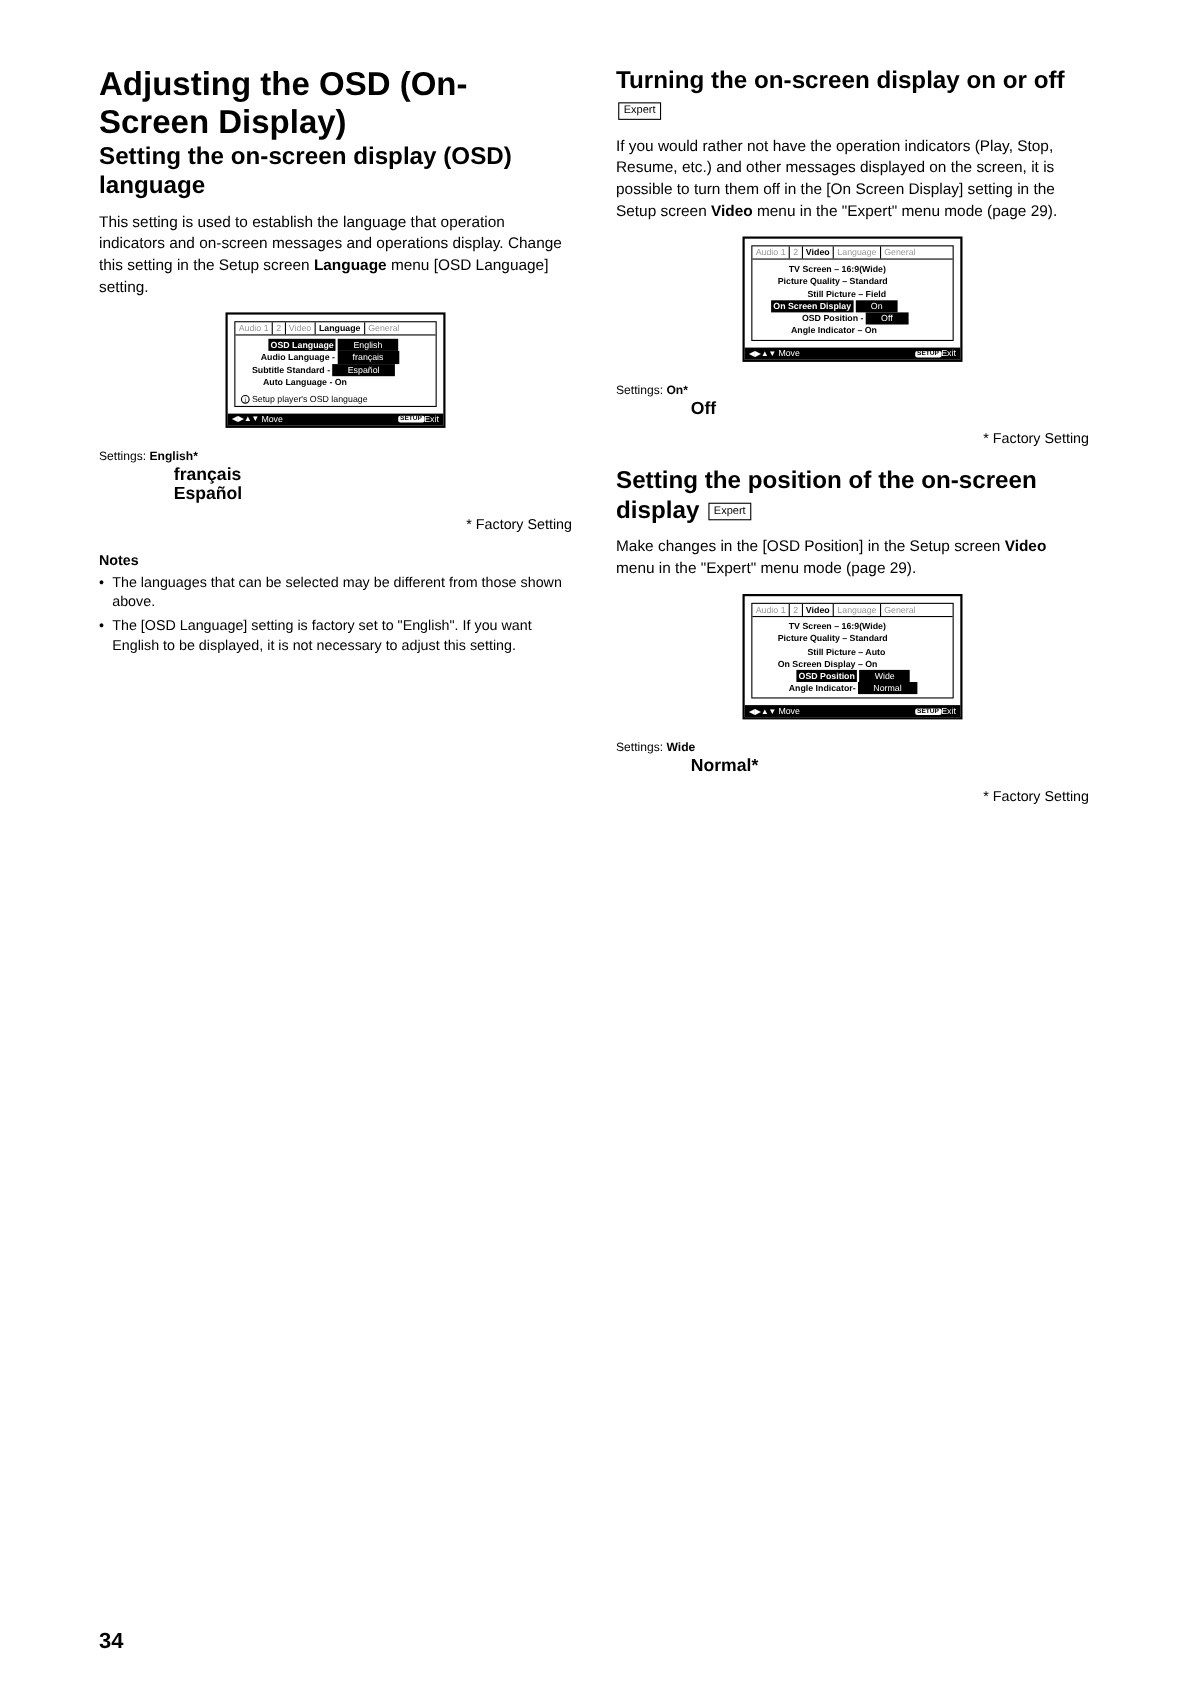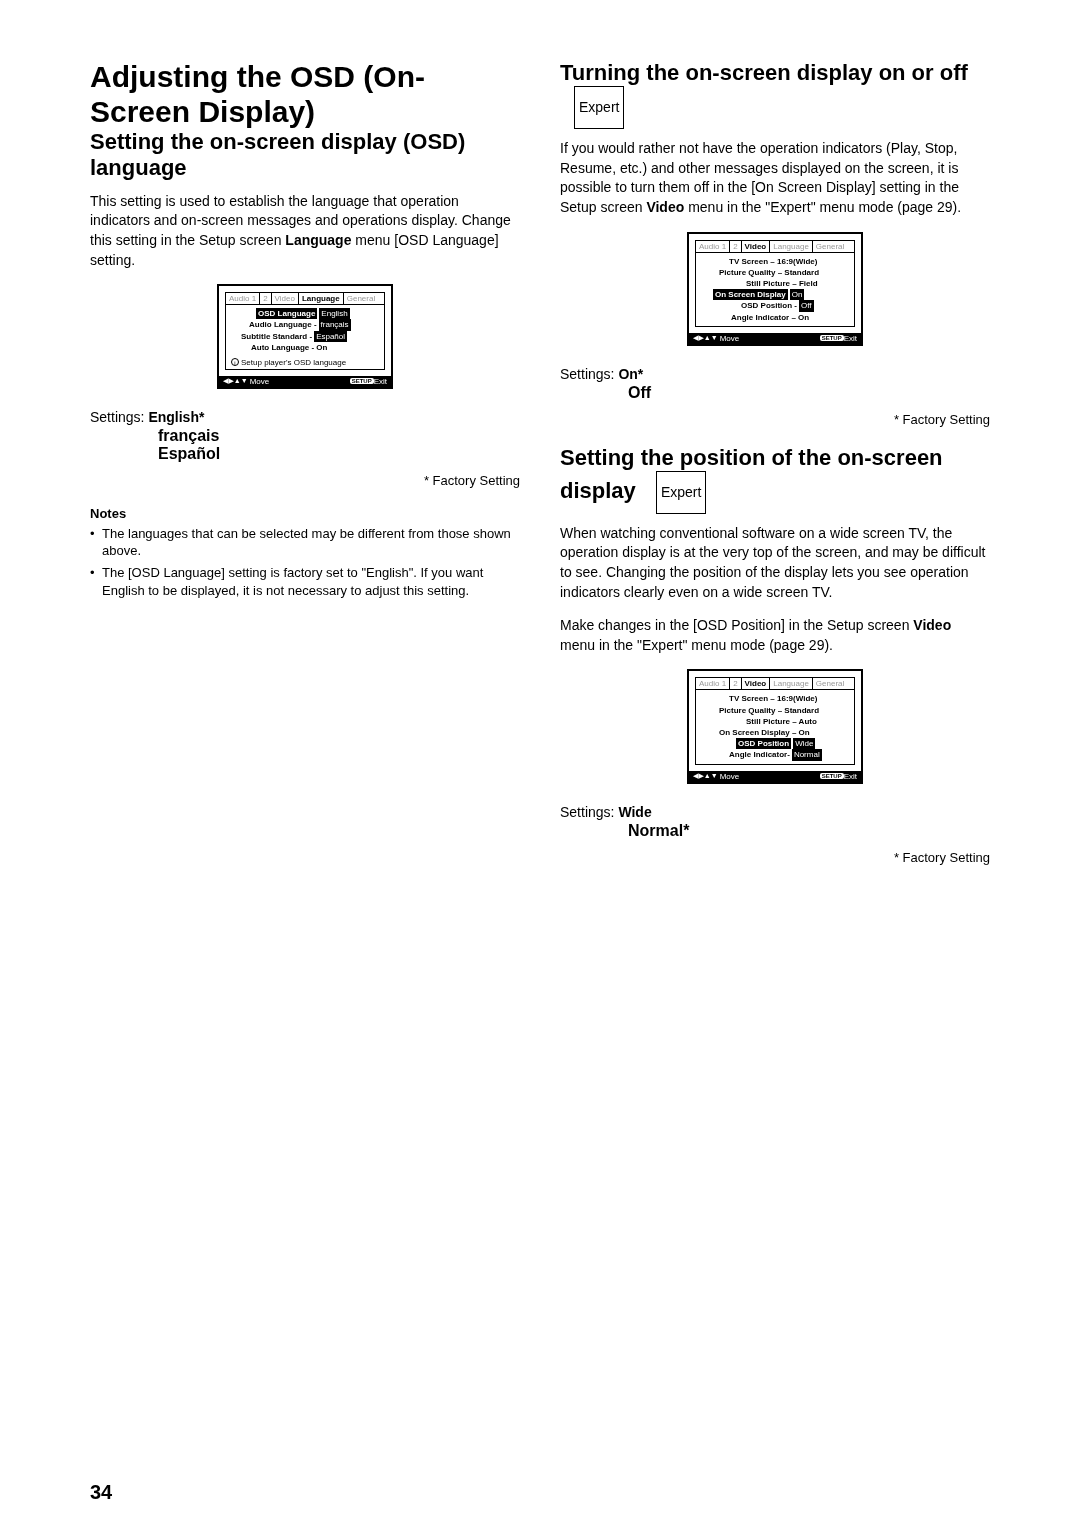--- a/index.html
+++ b/index.html
@@ -38,28 +38,28 @@
       font-size: 14px;
       line-height: 1.4;
       margin-bottom: 14px;
     }
     .section {
       margin-bottom: 18px;
     }
     .expert-tag {
       display: inline-block;
       border: 1px solid #000;
-      font-size: 14px;
-      padding: 12px 4px;
+      font-size: 10px;
+      padding: 1px 4px;
       font-weight: normal;
       vertical-align: middle;
-      margin-left: 14px;
+      margin-left: 2px;
     }
     .osd-screenshot {
-      width: 176px;
+      width: 200px;
       margin: 10px auto 20px;
       border: 2px solid #000;
       background: #fff;
       font-size: 9px;
     }
     .osd-inner {
       margin: 6px;
       border: 1px solid #000;
     }
     .osd-tabs {
@@ -91,21 +91,21 @@
     }
     .osd-row-highlight {
       background: #000;
       color: #fff;
       padding: 0 2px;
       font-weight: bold;
     }
     .osd-row-value-hl {
       background: #000;
       color: #fff;
-      padding: 0 2px;
+      padding: 0 14px;
       margin-left: 2px;
     }
     .osd-tip {
       font-size: 8px;
       padding: 2px 5px;
       border-top: 0;
     }
     .osd-footer {
       display: flex;
       justify-content: space-between;
@@ -127,21 +127,21 @@
     }
     .setup-btn {
       background: #fff;
       color: #000;
       font-size: 6px;
       padding: 0 2px;
       border-radius: 2px;
       font-weight: bold;
     }
     .settings-line {
-      font-size: 14px;
+      font-size: 11px;
       margin-bottom: 2px;
     }
     .settings-block {
       margin-left: 0;
       margin-bottom: 10px;
     }
     .settings-sub {
       margin-left: 68px;
       font-weight: bold;
     }
@@ -326,21 +326,20 @@
         </div>
         <div class="settings-sub">Off</div>
       </div>
       <div class="factory-note">* Factory Setting</div>
     </div>
 
     <div class="section">
       <h2>
         <span>Setting the position of the on-screen display</span> <span class="expert-tag">Expert</span>
       </h2>
-      <p>When watching conventional software on a wide screen TV, the operation display is at the very top of the screen, and may be difficult to see. Changing the position of the display lets you see operation indicators clearly even on a wide screen TV.</p>
       <p>
         <span>Make changes in the [OSD Position] in the Setup screen </span><span class="bold">Video</span><span> menu in the "Expert" menu mode (page 29).</span>
       </p>
 
       <div class="osd-screenshot">
         <div class="osd-inner">
           <div class="osd-tabs">
             <span class="osd-tab">Audio 1</span>
             <span class="osd-tab">2</span>
             <span class="osd-tab active">Video</span>

